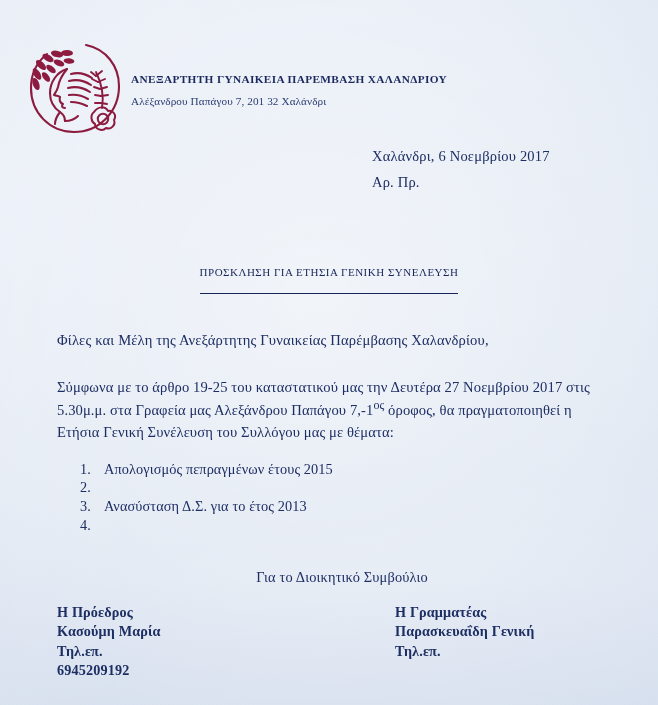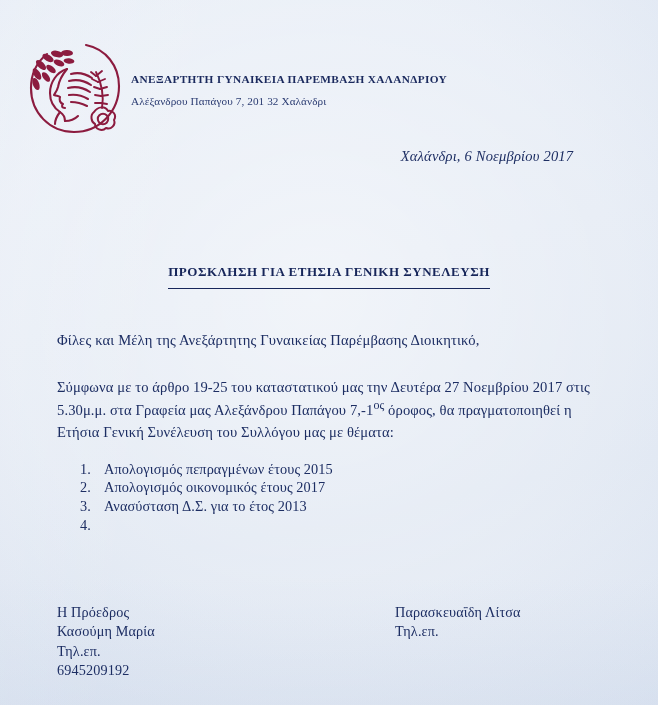--- a/index.html
+++ b/index.html
@@ -74,23 +74,21 @@
     letter-spacing: 0.1px;
     white-space: nowrap;
     line-height: 14px;
   }
 
   
   .datebox {
     position: absolute;
     right: 56px;
     top: 146px;
-    text-align: center;
     width: 230px;
-    font-style: italic;
   }
   .date-line {
     font-size: 14.5px;
     line-height: 21px;
     color: #1d2e63;
     letter-spacing: 0.2px;
   }
   .protocol {
     font-size: 14.5px;
     line-height: 21px;
@@ -103,26 +101,26 @@
   
   .title {
     position: absolute;
     left: 0;
     top: 262px;
     width: 100%;
     text-align: center;
   }
   .title span {
     display: inline-block;
-    font-size: 13px;
-    font-weight: bold;
+    font-size: 11px;
+    font-weight: normal;
     letter-spacing: 0.5px;
     color: #17265a;
     border-bottom: 1.6px solid #17265a;
-    padding-bottom: 8px;
+    padding-bottom: 15px;
   }
 
   
   .body-wrap {
     position: absolute;
     left: 57px;
     top: 330px;
     width: 548px;
   }
   .salutation {
@@ -175,21 +173,21 @@
     width: 548px;
     display: flex;
     justify-content: space-between;
   }
   .sig-col {
     font-size: 14.2px;
     line-height: 19.4px;
     letter-spacing: 0.15px;
   }
   .sig-col.right { width: 210px; }
-  .sig-line { white-space: nowrap; }
+  .sig-line { white-space: nowrap; font-weight: bold; }
 </style>
 </head>
 <body>
 
 <div class="page">
   <div class="grain"></div>
 
   <div class="header">
 
     <div class="logo">
@@ -238,57 +236,59 @@
     </div>
 
     <div class="org-block">
       <div class="org-name">ΑΝΕΞΑΡΤΗΤΗ ΓΥΝΑΙΚΕΙΑ ΠΑΡΕΜΒΑΣΗ ΧΑΛΑΝΔΡΙΟΥ</div>
       <div class="org-addr">Αλέξανδρου Παπάγου 7, 201 32 Χαλάνδρι</div>
     </div>
   </div>
 
   <div class="datebox">
     <div class="date-line">Χαλάνδρι, 6 Νοεμβρίου 2017</div>
+    <div class="protocol">Αρ. Πρ.</div>
   </div>
 
   <div class="title">
     <span>ΠΡΟΣΚΛΗΣΗ ΓΙΑ ΕΤΗΣΙΑ ΓΕΝΙΚΗ ΣΥΝΕΛΕΥΣΗ</span>
   </div>
 
   <div class="body-wrap">
-    <div class="salutation">Φίλες και Μέλη της Ανεξάρτητης Γυναικείας Παρέμβασης Διοικητικό,</div>
+    <div class="salutation">Φίλες και Μέλη της Ανεξάρτητης Γυναικείας Παρέμβασης Χαλανδρίου,</div>
 
     <div class="para"><span>Σύμφωνα με το άρθρο 19-25 του καταστατικού μας την Δευτέρα 27 Νοεμβρίου 2017 στις 5.30μ.μ. στα Γραφεία μας Αλεξάνδρου Παπάγου 7,-1</span><sup>ος</sup><span> όροφος, θα πραγματοποιηθεί η Ετήσια Γενική Συνέλευση του Συλλόγου μας με θέματα:</span></div>
 
     <ul class="agenda">
       <li>
         <span class="num">1.</span>
         <span>Απολογισμός πεπραγμένων έτους 2015</span>
       </li>
       <li>
         <span class="num">2.</span>
-        <span>Απολογισμός οικονομικός έτους 2017</span>
       </li>
       <li>
         <span class="num">3.</span>
         <span>Ανασύσταση Δ.Σ. για το έτος 2013</span>
       </li>
       <li>
         <span class="num">4.</span>
       </li>
     </ul>
 
+    <div class="closing">Για το Διοικητικό Συμβούλιο</div>
   </div>
 
   <div class="signatures">
     <div class="sig-col left">
       <div class="sig-line">Η Πρόεδρος</div>
       <div class="sig-line">Κασούμη Μαρία</div>
       <div class="sig-line">Τηλ.επ.</div>
       <div class="sig-line">6945209192</div>
     </div>
     <div class="sig-col right">
-      <div class="sig-line">Παρασκευαΐδη Λίτσα</div>
+      <div class="sig-line">Η Γραμματέας</div>
+      <div class="sig-line">Παρασκευαΐδη Γενική</div>
       <div class="sig-line">Τηλ.επ.</div>
     </div>
   </div>
 
 </div>
 
 </body></html>

